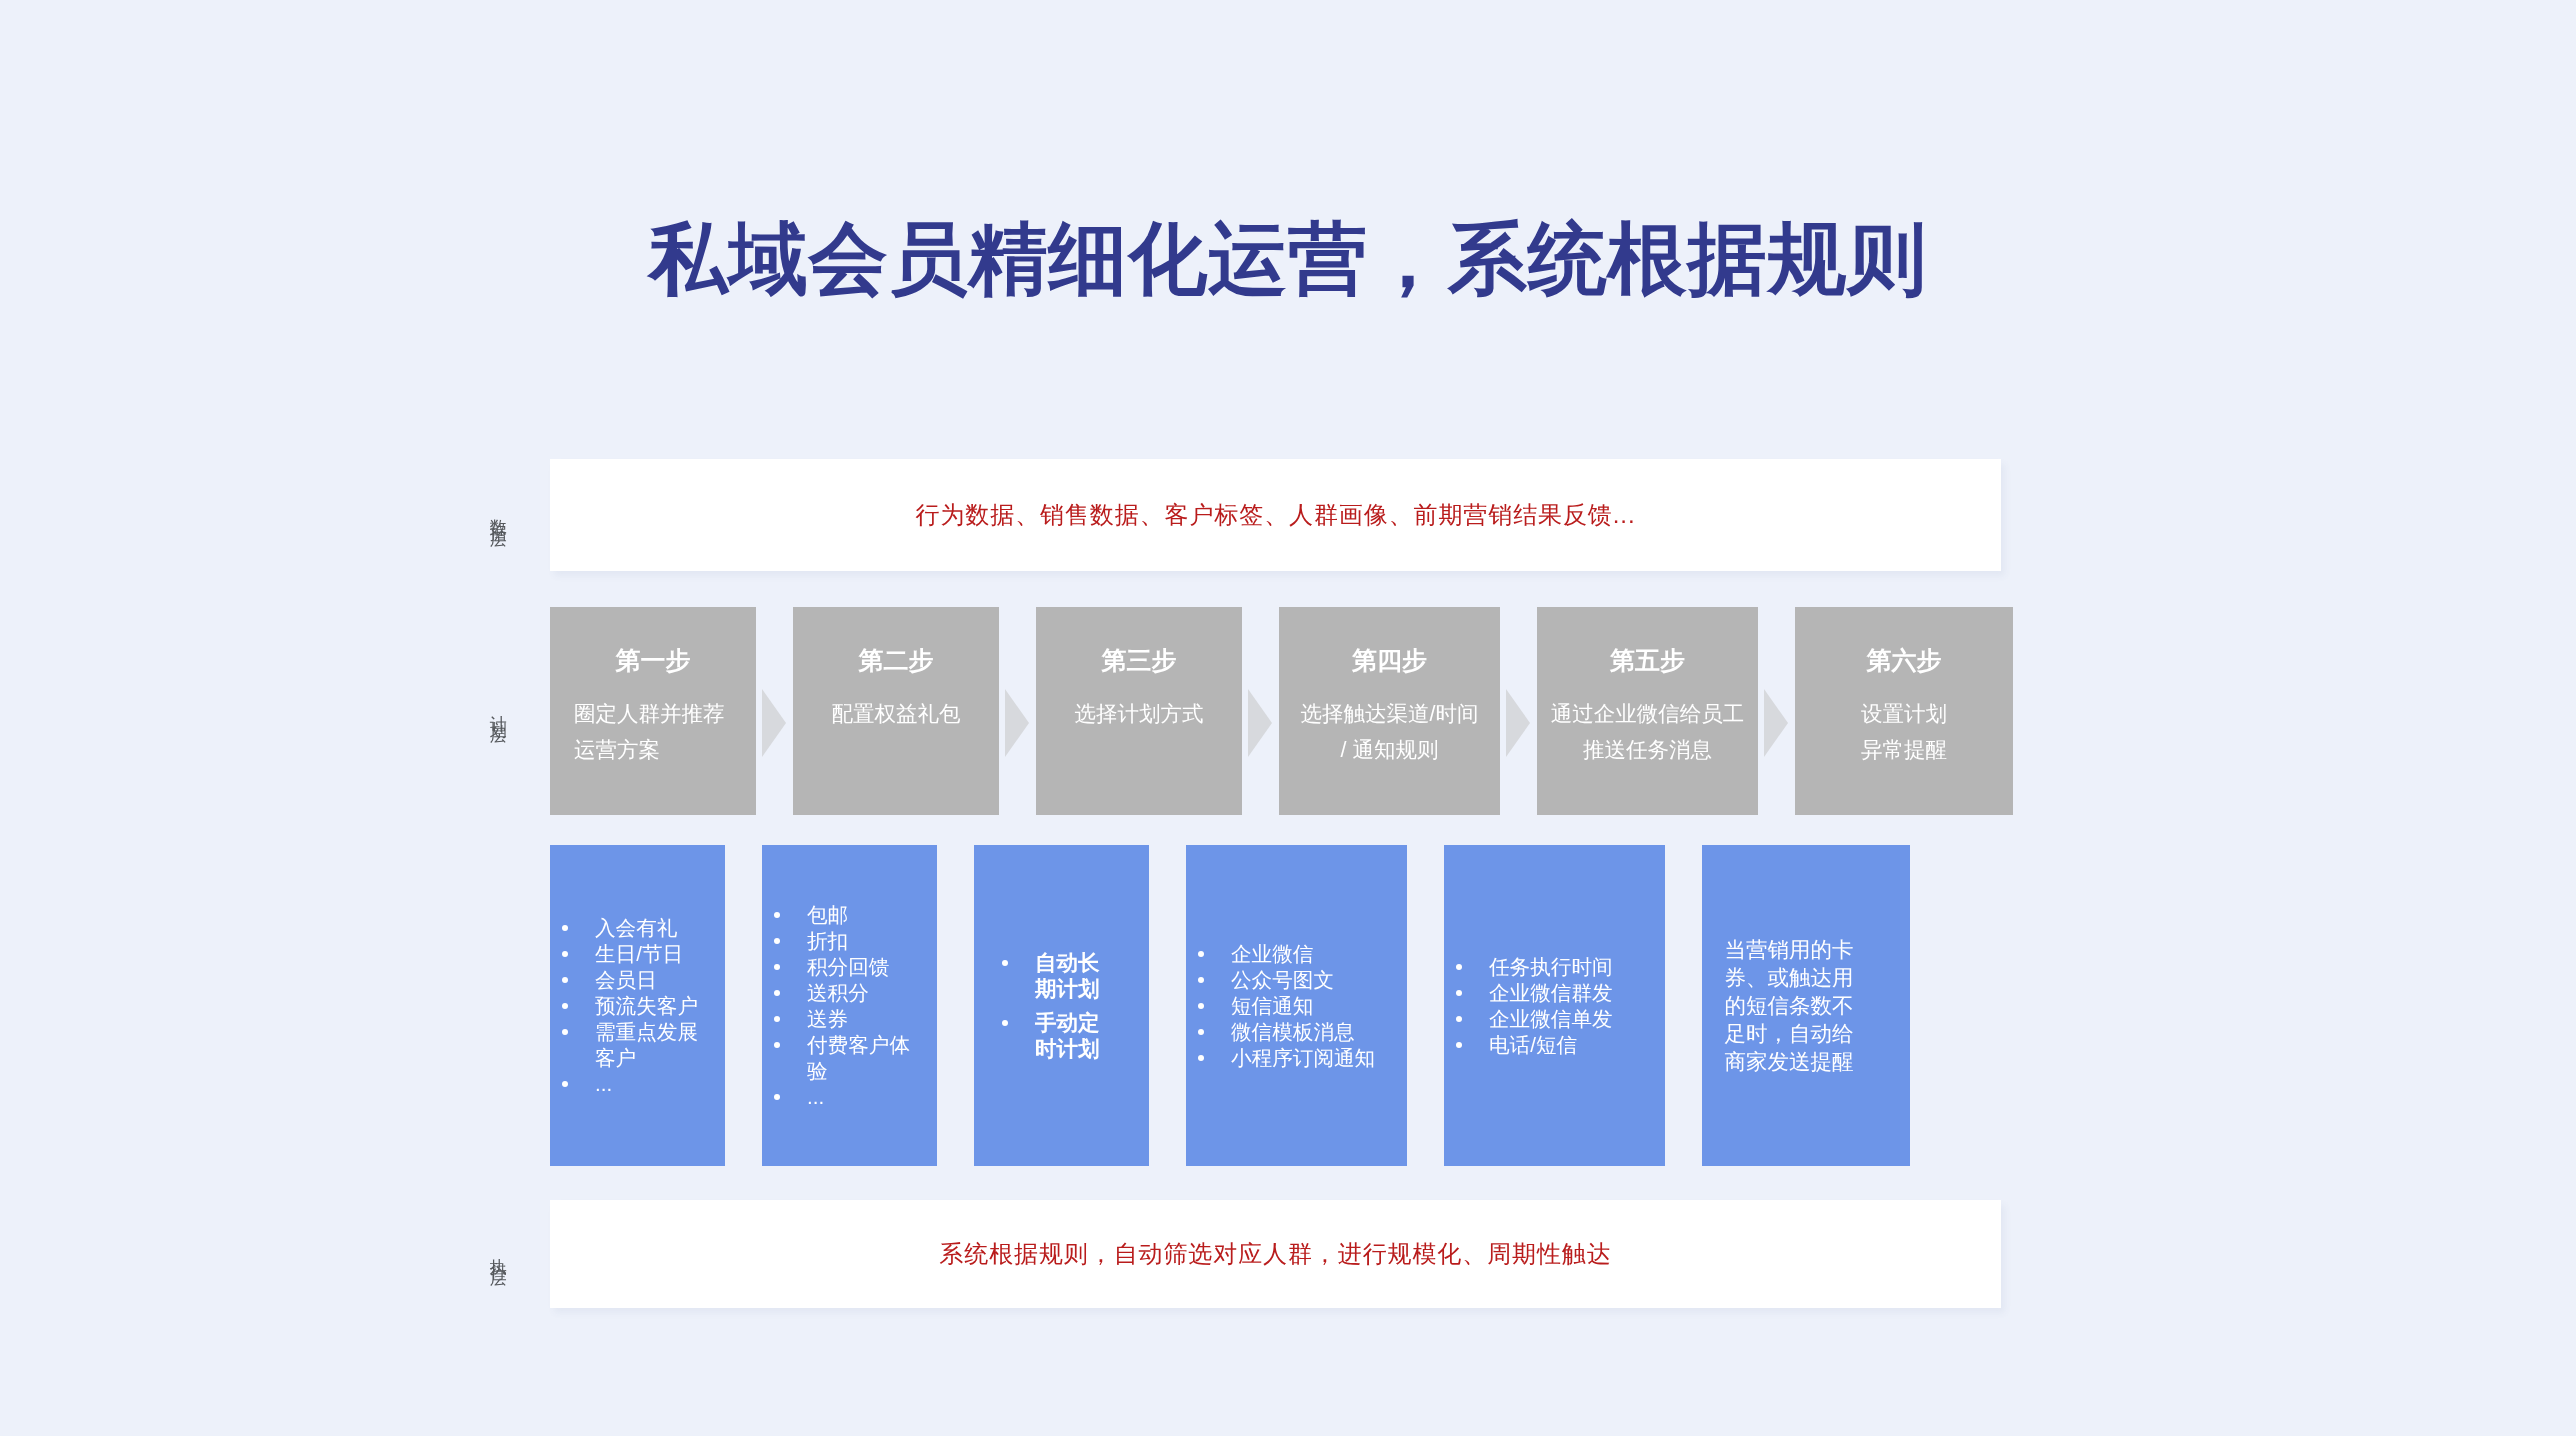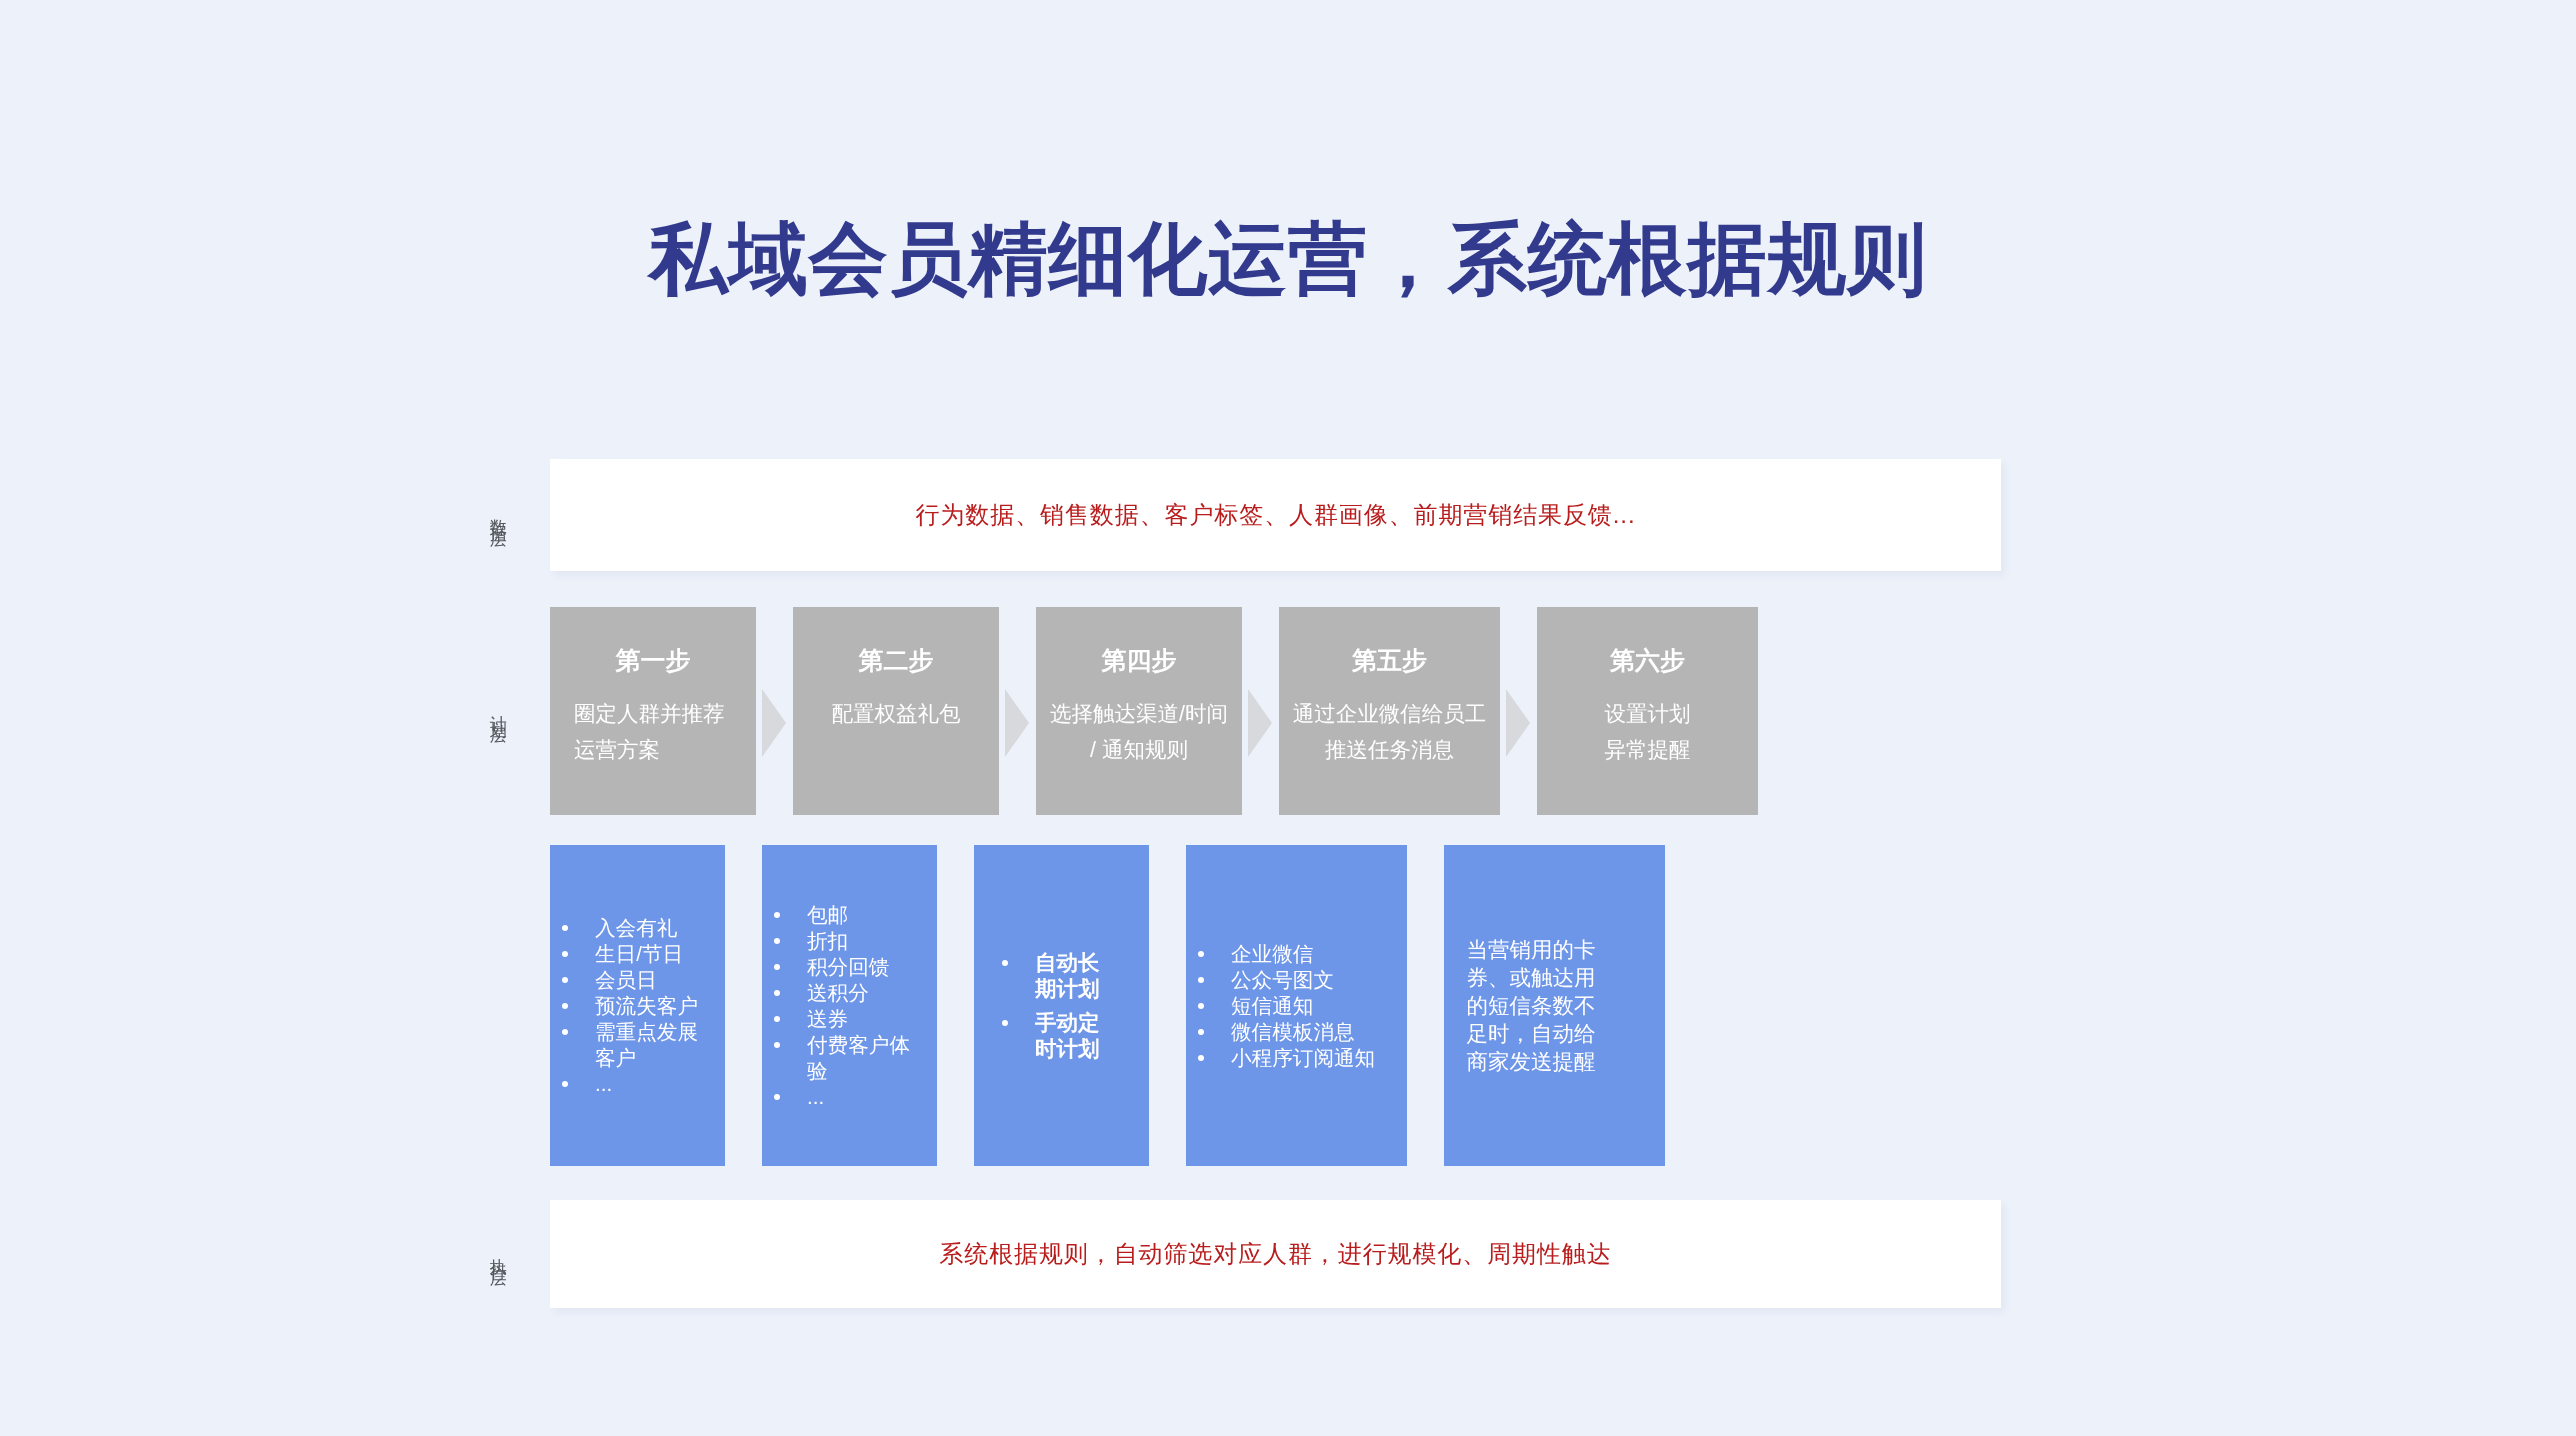--- a/index.html
+++ b/index.html
@@ -200,20 +200,25 @@
           <div class="step-title">第一步</div>
           <div class="step-desc">圈定人群并推荐运营方案</div>
           <span class="arrow"></span>
         </div>
         <div class="step">
           <div class="step-title">第二步</div>
           <div class="step-desc">配置权益礼包</div>
           <span class="arrow"></span>
         </div>
         <div class="step">
+          <div class="step-title">第三步</div>
+          <div class="step-desc">选择计划方式</div>
+          <span class="arrow"></span>
+        </div>
+        <div class="step">
           <div class="step-title">第四步</div>
           <div class="step-desc">选择触达渠道/时间
 / 通知规则</div>
           <span class="arrow"></span>
         </div>
         <div class="step">
           <div class="step-title">第五步</div>
           <div class="step-desc">通过企业微信给员工
 推送任务消息</div>
           <span class="arrow"></span>
@@ -258,20 +263,28 @@
         <div class="detail">
           <ul>
               <li>企业微信</li>
               <li>公众号图文</li>
               <li>短信通知</li>
               <li>微信模板消息</li>
               <li>小程序订阅通知</li>
             </ul>
         </div>
         <div class="detail">
+          <ul>
+              <li>任务执行时间</li>
+              <li>企业微信群发</li>
+              <li>企业微信单发</li>
+              <li>电话/短信</li>
+            </ul>
+        </div>
+        <div class="detail">
           <div class="plain">当营销用的卡券、或触达用的短信条数不足时，自动给商家发送提醒</div>
         </div>
       </div>
     </div>
 
     <div class="row row-exec">
       <div class="layer-label">执行层</div>
       <div class="bar">
         <span class="bar-text">系统根据规则，自动筛选对应人群，进行规模化、周期性触达</span>
       </div>

